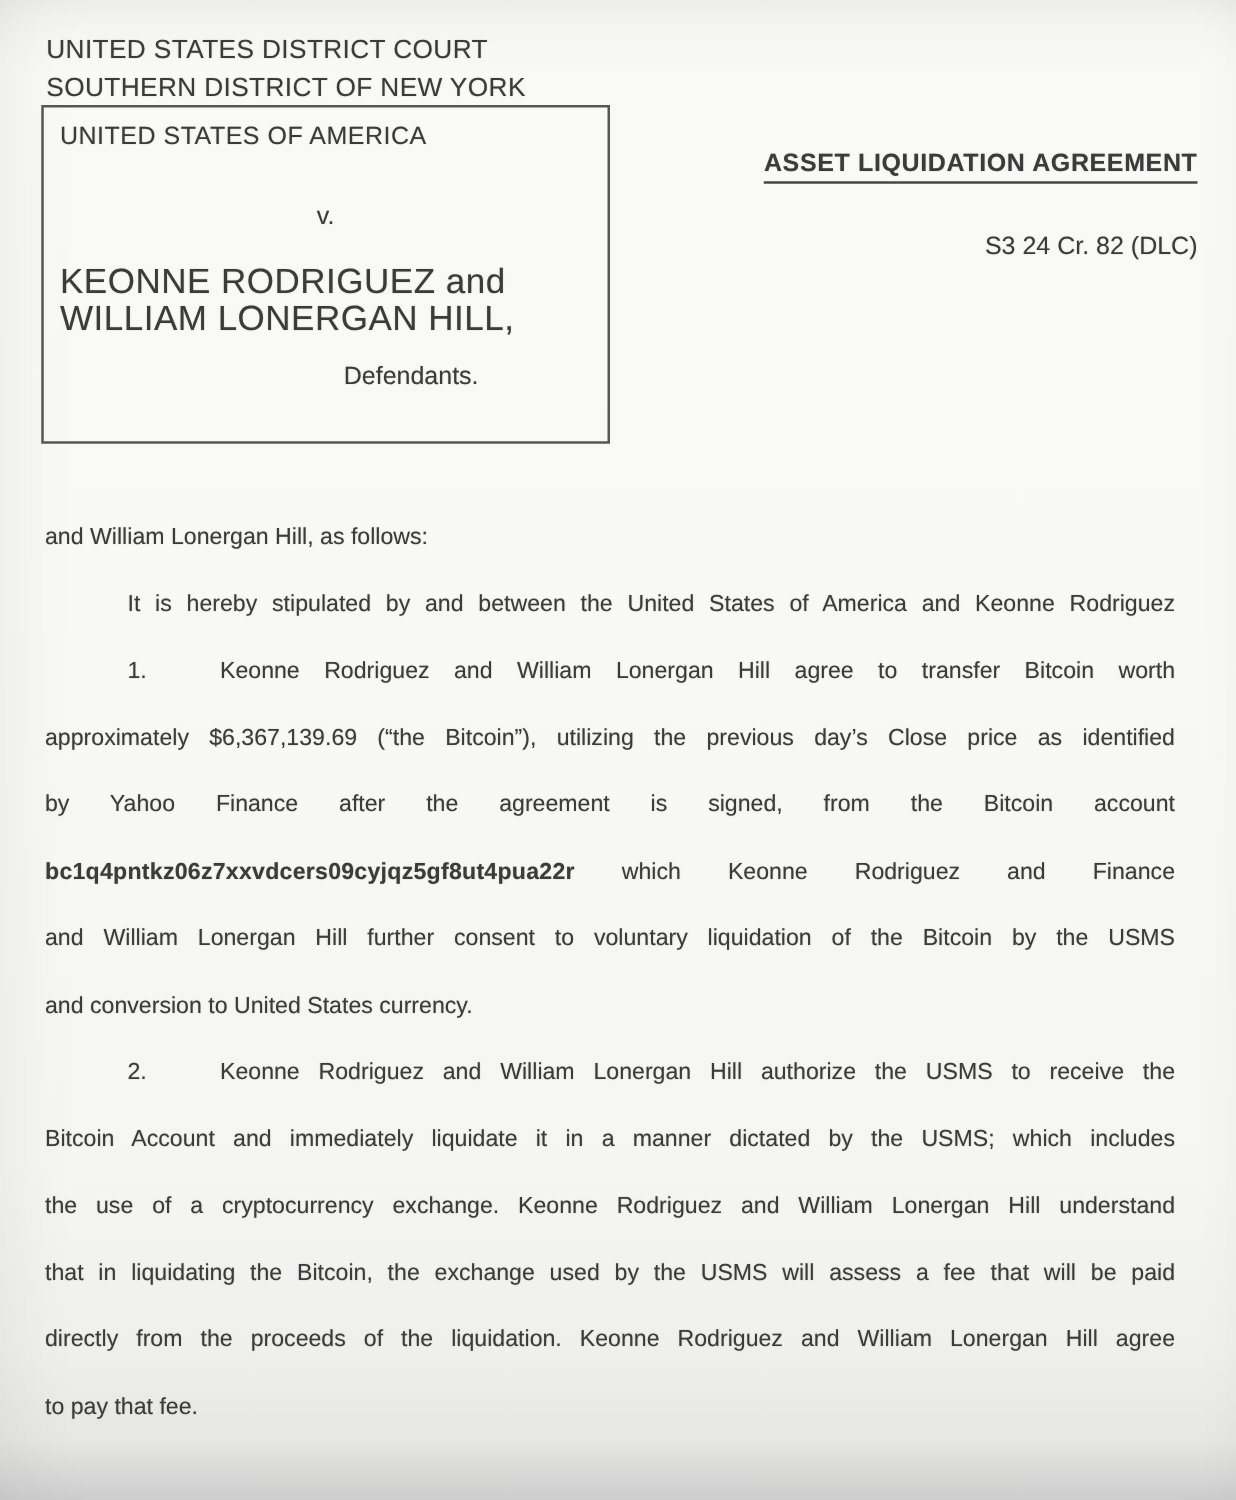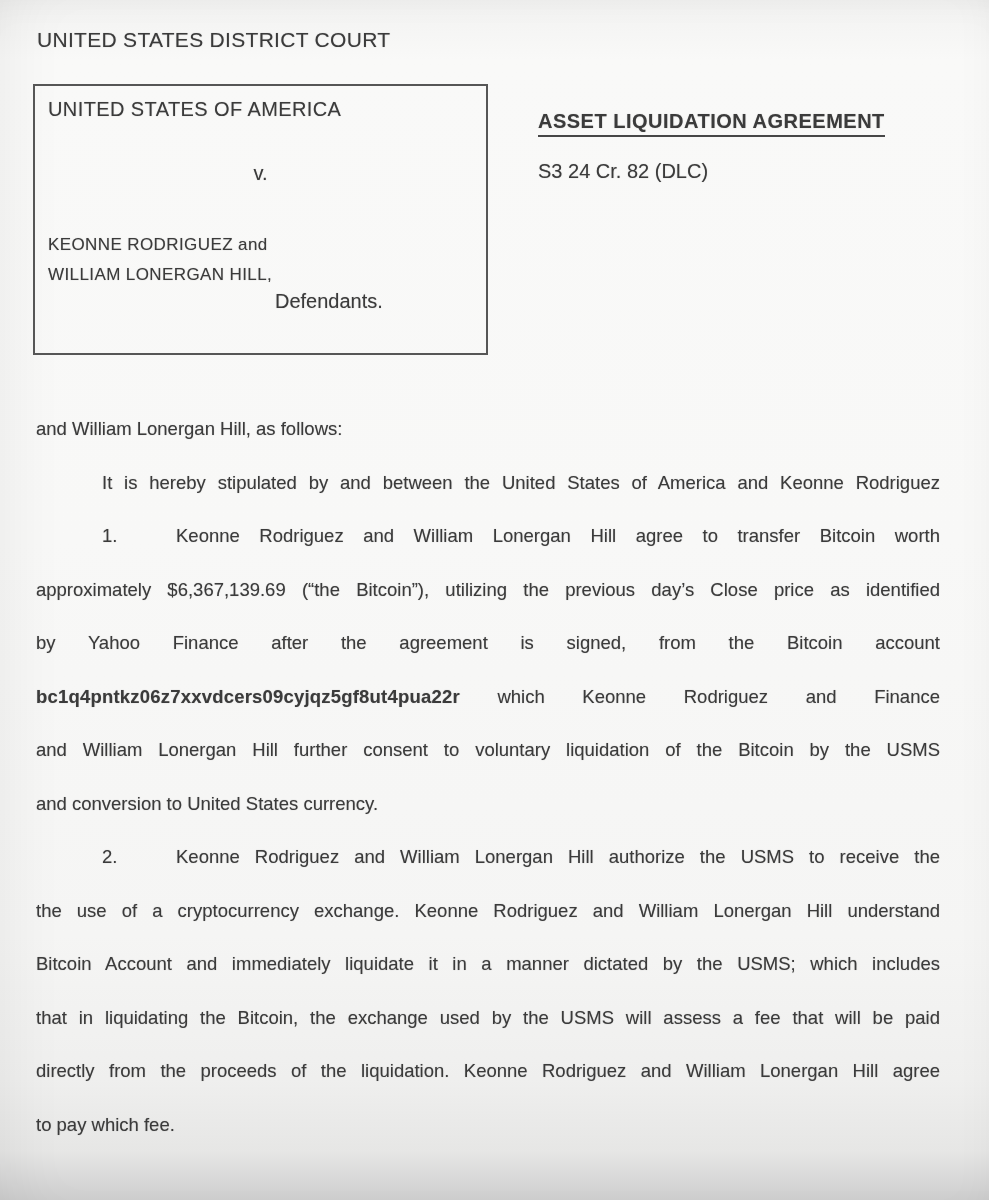--- a/index.html
+++ b/index.html
@@ -19,42 +19,43 @@
   .court-header{
     position:absolute;left:37px;top:24px;
     font-size:21px;line-height:31px;letter-spacing:.3px;
   }
   .caption-box{
     position:absolute;left:33px;top:84px;width:451px;height:267px;
     border:2px solid #565656;
   }
   .caption-plaintiff{position:absolute;left:13px;top:12px;font-size:20px;letter-spacing:.4px;}
   .caption-versus{position:absolute;left:0;right:0;top:76px;text-align:center;font-size:20px;}
-  .caption-defendants{position:absolute;left:13px;top:144px;font-size:17px;line-height:30px;letter-spacing:.4px;}
+  .caption-defendants{position:absolute;left:13px;top:124px;font-size:28px;line-height:30px;letter-spacing:.4px;}
   .caption-def-label{position:absolute;left:240px;top:204px;font-size:20px;}
-  .title-block{position:absolute;left:538px;top:110px;width:420px;}
+  .title-block{position:absolute;left:538px;top:120px;width:420px;text-align:right;}
   .doc-title{
     display:inline-block;font-size:20px;font-weight:bold;letter-spacing:.5px;
     border-bottom:2px solid #474747;padding-bottom:2px;
   }
-  .case-number{margin-top:23px;font-size:20px;}
+  .case-number{margin-top:39px;font-size:20px;}
   .doc-body{position:absolute;left:36px;top:402px;width:904px;font-size:18.5px;}
   .line{height:53.5px;line-height:53.5px;overflow:hidden;text-align:left;}
   .line.just{text-align:justify;text-align-last:justify;}
   .line.indent{text-indent:66px;}
   .pnum{display:inline-block;width:74px;text-indent:0;}
   .seg.bold{font-weight:bold;letter-spacing:.2px;}
 </style>
 </head>
 <body>
 
 <div class="page">
 
   <div class="court-header">
     <div>UNITED STATES DISTRICT COURT</div>
+    <div>SOUTHERN DISTRICT OF NEW YORK</div>
   </div>
 
   <div class="caption-box">
     <div class="caption-plaintiff">UNITED STATES OF AMERICA</div>
     <div class="caption-versus">v.</div>
     <div class="caption-defendants">
       <div>KEONNE RODRIGUEZ and</div>
       <div>WILLIAM LONERGAN HILL,</div>
     </div>
     <div class="caption-def-label">Defendants.</div>
@@ -68,20 +69,20 @@
   <div class="doc-body">
       <div class="line"><span class="seg">and William Lonergan Hill, as follows:</span></div>
       <div class="line indent just"><span class="seg">It is hereby stipulated by and between the United States of America and Keonne Rodriguez</span></div>
       <div class="line indent just"><span class="pnum">1.</span><span class="seg">Keonne Rodriguez and William Lonergan Hill agree to transfer Bitcoin worth</span></div>
       <div class="line just"><span class="seg">approximately $6,367,139.69 (“the Bitcoin”), utilizing the previous day’s Close price as identified</span></div>
       <div class="line just"><span class="seg">by Yahoo Finance after the agreement is signed, from the Bitcoin account</span></div>
       <div class="line just"><span class="seg bold">bc1q4pntkz06z7xxvdcers09cyjqz5gf8ut4pua22r</span><span class="seg"> which Keonne Rodriguez and Finance</span></div>
       <div class="line just"><span class="seg">and William Lonergan Hill further consent to voluntary liquidation of the Bitcoin by the USMS</span></div>
       <div class="line"><span class="seg">and conversion to United States currency.</span></div>
       <div class="line indent just"><span class="pnum">2.</span><span class="seg">Keonne Rodriguez and William Lonergan Hill authorize the USMS to receive the</span></div>
+      <div class="line just"><span class="seg">Bitcoin Account and immediately liquidate it in a manner dictated by the USMS; which includes</span></div>
       <div class="line just"><span class="seg">the use of a cryptocurrency exchange. Keonne Rodriguez and William Lonergan Hill understand</span></div>
-      <div class="line just"><span class="seg">Bitcoin Account and immediately liquidate it in a manner dictated by the USMS; which includes</span></div>
       <div class="line just"><span class="seg">that in liquidating the Bitcoin, the exchange used by the USMS will assess a fee that will be paid</span></div>
       <div class="line just"><span class="seg">directly from the proceeds of the liquidation. Keonne Rodriguez and William Lonergan Hill agree</span></div>
-      <div class="line"><span class="seg">to pay which fee.</span></div>
+      <div class="line"><span class="seg">to pay that fee.</span></div>
     </div>
 
 </div>
 
 </body></html>

